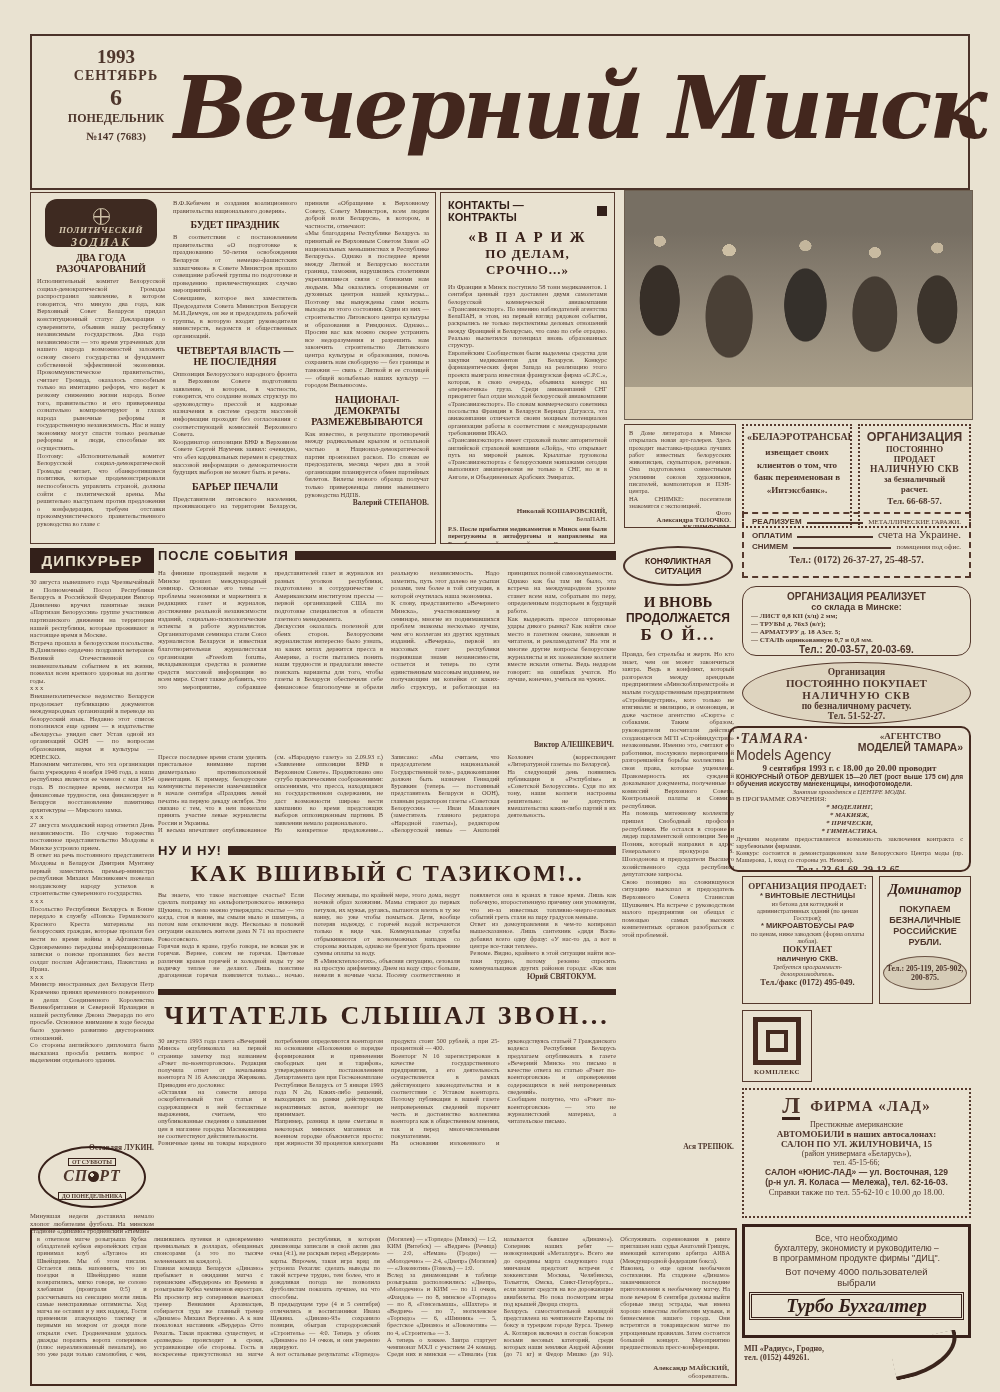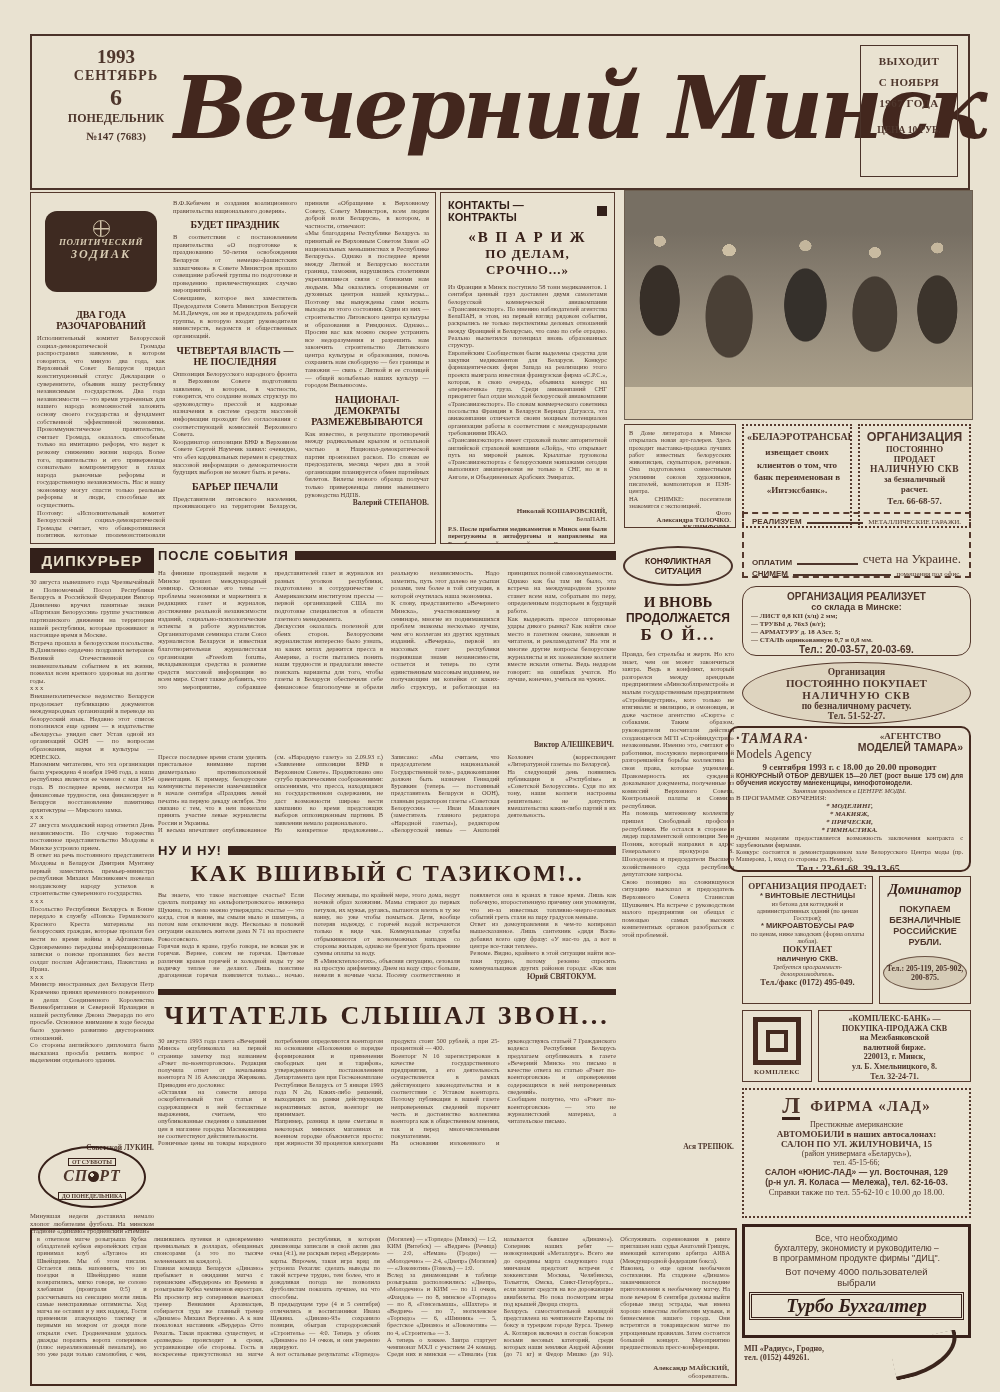--- a/index.html
+++ b/index.html
@@ -70,31 +70,25 @@
 
   <div class="abs mast" style="left:30px;top:34px;width:936px;height:152px;">
     <div class="abs" style="left:18px;top:10px;width:132px;text-align:center;">
       <div class="dyear">1993</div>
       <div class="dmonth">СЕНТЯБРЬ</div>
       <div class="dday">6</div>
       <div class="dweek">ПОНЕДЕЛЬНИК</div>
       <div class="dissue" style="margin-top:4px;">№147 (7683)</div>
     </div>
     <div class="abs paper-title" style="left:142px;top:2px;width:700px;">Вечерний Минск</div>
-    <div class="abs rightbox" style="right:10px;top:9px;width:96px;height:130px;">
-      <div class="rl">ВЫХОДИТ</div>
-      <div class="rl">С НОЯБРЯ</div>
-      <div class="rl">1967 ГОДА</div>
-      <div class="price">ЦЕНА 10 РУБ.</div>
-    </div>
   </div>
 
   <div class="abs box clip" style="left:30px;top:192px;width:406px;height:352px;padding:6px;display:flex;gap:8px;box-sizing:border-box;">
     <div style="width:128px;flex:none;display:flex;flex-direction:column;">
-      <div style="width:112px;height:81px;background:#3e2a21;border-radius:12px;margin:12px auto;text-align:center;color:#d8cbb2;padding-top:7px;box-sizing:border-box;">
+      <div style="width:112px;height:48px;background:#3e2a21;border-radius:12px;margin:0 auto;text-align:center;color:#d8cbb2;padding-top:7px;box-sizing:border-box;">
         <span class="globe"></span>
         <div style="font-size:9px;font-weight:bold;font-style:italic;letter-spacing:.5px;">ПОЛИТИЧЕСКИЙ</div>
         <div style="font-size:12px;font-weight:bold;font-style:italic;letter-spacing:2px;">ЗОДИАК</div>
       </div>
       <h3 class="btitle">ДВА ГОДА РАЗОЧАРОВАНИЙ</h3>
       <p class="t pre just clip" style="flex:1;">Исполнительный комитет Белорусской социал-демократической Громады распространил заявление, в котором говорится, что минуло два года, как Верховный Совет Беларуси придал конституционный статус Декларации о суверенитете, объявив нашу республику независимым государством. Два года независимости — это время утраченных для нашего народа возможностей заложить основу своего государства и фундамент собственной эффективной экономики. Прокоммунистическое правительство, считает Громада, оказалось способным только на имитацию реформ, что ведет к резкому снижению жизни народа. Более того, правительство и его приверженцы сознательно компрометируют в глазах народа рыночные реформы и государственную независимость. Нас и нашу экономику могут спасти только реальные реформы и люди, способные их осуществить.
 Поэтому: «Исполнительный комитет Белорусской социал-демократической Громады считает, что обанкротившиеся политики, которые продемонстрировали неспособность управлять страной, должны сойти с политической арены. Мы решительно выступаем против предложения о конфедерации, требуем отставки прокоммунистического правительственного руководства во главе с</p>
     </div>
     <div class="cols2 clip" style="flex:1;">
       <p class="t pre just">В.Ф.Кебичем и создания коалиционного правительства национального доверия».</p>
@@ -155,21 +149,21 @@
 
   <div class="abs dashed clip" style="left:742px;top:512px;width:229px;height:66px;padding:3px 8px;box-sizing:border-box;">
     <div style="display:flex;align-items:flex-end;">
       <span style="font-size:8px;font-weight:bold;font-family:'Liberation Sans',sans-serif;">РЕАЛИЗУЕМ</span>
       <span class="leader"></span>
       <span style="font-size:7px;">МЕТАЛЛИЧЕСКИЕ ГАРАЖИ.</span>
     </div>
     <div style="display:flex;align-items:flex-end;margin-top:2px;">
       <span style="font-size:8px;font-weight:bold;font-family:'Liberation Sans',sans-serif;">ОПЛАТИМ</span>
       <span class="leader"></span>
-      <span style="font-size:13px;margin-top:23px;">счета на Украине.</span>
+      <span style="font-size:11px;">счета на Украине.</span>
     </div>
     <div style="display:flex;align-items:flex-end;margin-top:2px;">
       <span style="font-size:8px;font-weight:bold;font-family:'Liberation Sans',sans-serif;">СНИМЕМ</span>
       <span class="leader"></span>
       <span style="font-size:7px;">помещения под офис.</span>
     </div>
     <div class="ad-center" style="font-size:10px;font-weight:bold;margin-top:3px;">Тел.: (0172) 26-37-27, 25-48-57.</div>
   </div>
 
   <div class="abs" style="left:30px;top:548px;width:124px;">
@@ -180,21 +174,21 @@
 Внешнеполитическое ведомство Беларуси продолжает публикацию документов международных организаций в переводе на белорусский язык. Недавно этот список пополнился еще одним — в издательстве «Беларусь» увидел свет Устав одной из организаций ООН — по вопросам образования, науки и культуры — ЮНЕСКО.
 Напомним читателям, что эта организация была учреждена 4 ноября 1946 года, а наша республика является ее членом с мая 1954 года. В последнее время, несмотря на финансовые трудности, она финансирует в Беларуси восстановление памятника архитектуры — Мирского замка.
 х х х
 27 августа молдавский народ отметил День независимости. По случаю торжества постоянное представительство Молдовы в Минске устроило прием.
 В ответ на речь постоянного представителя Молдовы в Беларуси Дмитрия Мунтяну первый заместитель премьер-министра республики Михаил Мясникович пожелал молдавскому народу успехов в строительстве суверенного государства.
 х х х
 Посольство Республики Беларусь в Бонне передало в службу «Поиск» Германского Красного Креста материалы на белорусских граждан, которые пропали без вести во время войны в Афганистане. Одновременно переданы информационные записки о поиске пропавших без вести солдат послам Афганистана, Пакистана и Ирана.
 х х х
 Министр иностранных дел Беларуси Петр Кравченко принял временного поверенного в делах Соединенного Королевства Великобритании и Северной Ирландии в нашей республике Джона Эверарда по его просьбе. Основное внимание в ходе беседы было уделено развитию двусторонних отношений.
 Со стороны английского дипломата была высказана просьба решить вопрос о выделении отдельного здания.</p>
-    <p class="sig">Советской ЛУКИН.</p>
+    <p class="sig">Оставляя ЛУКИН.</p>
   </div>
 
   <div class="abs" style="left:158px;top:548px;width:458px;">
     <div class="rubric-row">
       <span class="rubric-label">ПОСЛЕ СОБЫТИЯ</span>
       <span class="rubric-bar"></span>
     </div>
     <div style="position:relative;margin-top:6px;">
       <div class="cols4 t pre just clip" style="height:180px;">На финише прошедшей недели в Минске прошел международный семинар. Основные его темы — проблемы экономики и маркетинга в редакциях газет и журналов, достижение реальной независимости изданий, социально-психологические аспекты в работе журналистов. Организаторами семинара стали Союз журналистов Беларуси и известная благотворительная журналистская организация «Freedom forum», вкладывающая средства в развитие средств массовой информации во всем мире. Стоит также добавить, что это мероприятие, собравшее представителей газет и журналов из разных уголков республики, подготовлено в сотрудничестве с Американским институтом прессы — первой организацией США по подготовке специалистов в области газетного менеджмента.
 Дискуссия оказалась полезной для обеих сторон. Белорусским журналистам интересно было узнать, на каких китах держится пресса в Америке, а гости пытались понять наши трудности и предлагали вместе поискать варианты для того, чтобы газеты в Беларуси обеспечили себе финансовое благополучие и обрели реальную независимость. Надо заметить, путь этот далеко не усыпан розами, тем более в той ситуации, в которой очутилась наша экономика.
@@ -260,21 +254,21 @@
     <div style="font-size:11px;font-weight:bold;">ПОСТОЯННО ПОКУПАЕТ</div>
     <div style="font-size:11px;font-weight:bold;letter-spacing:1px;">НАЛИЧНУЮ СКВ</div>
     <div style="font-size:9.5px;font-weight:bold;">по безналичному расчету.</div>
     <div style="font-size:9.5px;font-weight:bold;">Тел. 51-52-27.</div>
   </div>
 
   <div class="abs" style="left:728px;top:726px;width:243px;height:146px;border:2.5px solid #44291f;border-radius:10px;padding:3px 6px;box-sizing:border-box;overflow:hidden;">
     <div style="display:flex;justify-content:space-between;align-items:flex-start;">
       <div>
         <div style="font-size:14px;font-weight:bold;font-style:italic;letter-spacing:1px;">·TAMARA·</div>
-        <div style="font-size:12px;font-family:Liberation Serif, serif;text-align:right;">Models Agency</div>
+        <div style="font-size:14px;font-family:Liberation Sans, sans-serif;text-align:right;">Models Agency</div>
       </div>
       <div style="text-align:center;">
         <div style="font-size:9px;font-weight:bold;">«АГЕНТСТВО</div>
         <div style="font-size:10.5px;font-weight:bold;font-family:'Liberation Sans',sans-serif;">МОДЕЛЕЙ ТАМАРА»</div>
       </div>
     </div>
     <div class="ad-center" style="font-size:9px;font-weight:bold;">9 сентября 1993 г. с 18.00 до 20.00 проводит</div>
     <div class="just" style="font-size:6.6px;line-height:7.4px;font-weight:bold;font-family:'Liberation Sans',sans-serif;">КОНКУРСНЫЙ ОТБОР ДЕВУШЕК 15—20 ЛЕТ (рост выше 175 см) для обучения искусству манекенщицы, кинофотомодели.</div>
     <div class="ad-center" style="font-size:6.6px;font-style:italic;">Занятия проводятся в ЦЕНТРЕ МОДЫ.</div>
     <div style="font-size:7px;">В ПРОГРАММЕ ОБУЧЕНИЯ:</div>
@@ -304,27 +298,20 @@
     <div style="font-size:9px;font-weight:bold;font-family:'Liberation Sans',sans-serif;margin-top:6px;line-height:11px;">ПОКУПАЕМ БЕЗНАЛИЧНЫЕ РОССИЙСКИЕ РУБЛИ.</div>
     <div style="margin-top:8px;border-radius:50%;background:#d6ccb7;border:1px solid #6b5344;font-size:7.8px;font-weight:bold;padding:7px 2px;">Тел.: 205-119, 205-902, 200-875.</div>
   </div>
 
   <div class="abs box ad-center" style="left:742px;top:1010px;width:70px;height:72px;box-sizing:border-box;padding-top:6px;">
     <div style="width:38px;height:38px;border:5px solid #44291f;margin:0 auto;position:relative;">
       <div style="position:absolute;left:8px;top:8px;width:14px;height:14px;border:4px solid #44291f;"></div>
     </div>
     <div style="font-size:7px;font-weight:bold;letter-spacing:.5px;margin-top:3px;">КОМПЛЕКС</div>
   </div>
-  <div class="abs box ad-center pre clip" style="left:818px;top:1010px;width:153px;height:72px;box-sizing:border-box;font-size:8px;font-weight:bold;line-height:9.6px;padding-top:3px;">«КОМПЛЕКС-БАНК» —
-ПОКУПКА-ПРОДАЖА СКВ
-на Межбанковской
-валютной бирже.
-220013, г. Минск,
-ул. Б. Хмельницкого, 8.
-Тел. 32-24-71.</div>
 
   <div class="abs dotted ad-center clip" style="left:742px;top:1088px;width:229px;height:130px;padding:3px 5px;box-sizing:border-box;">
     <div style="display:flex;align-items:center;justify-content:center;gap:10px;">
       <span style="font-size:24px;font-weight:bold;line-height:24px;border-bottom:3px solid #38211a;">Л</span>
       <span style="font-size:15px;font-weight:bold;letter-spacing:1px;">ФИРМА «ЛАД»</span>
     </div>
     <div style="font-size:8px;">Престижные американские</div>
     <div style="font-size:9px;font-weight:bold;">АВТОМОБИЛИ в наших автосалонах:</div>
     <div style="font-size:9px;font-weight:bold;">САЛОН ПО УЛ. ЖИЛУНОВИЧА, 15</div>
     <div style="font-size:8px;">(район универмага «Беларусь»),</div>

